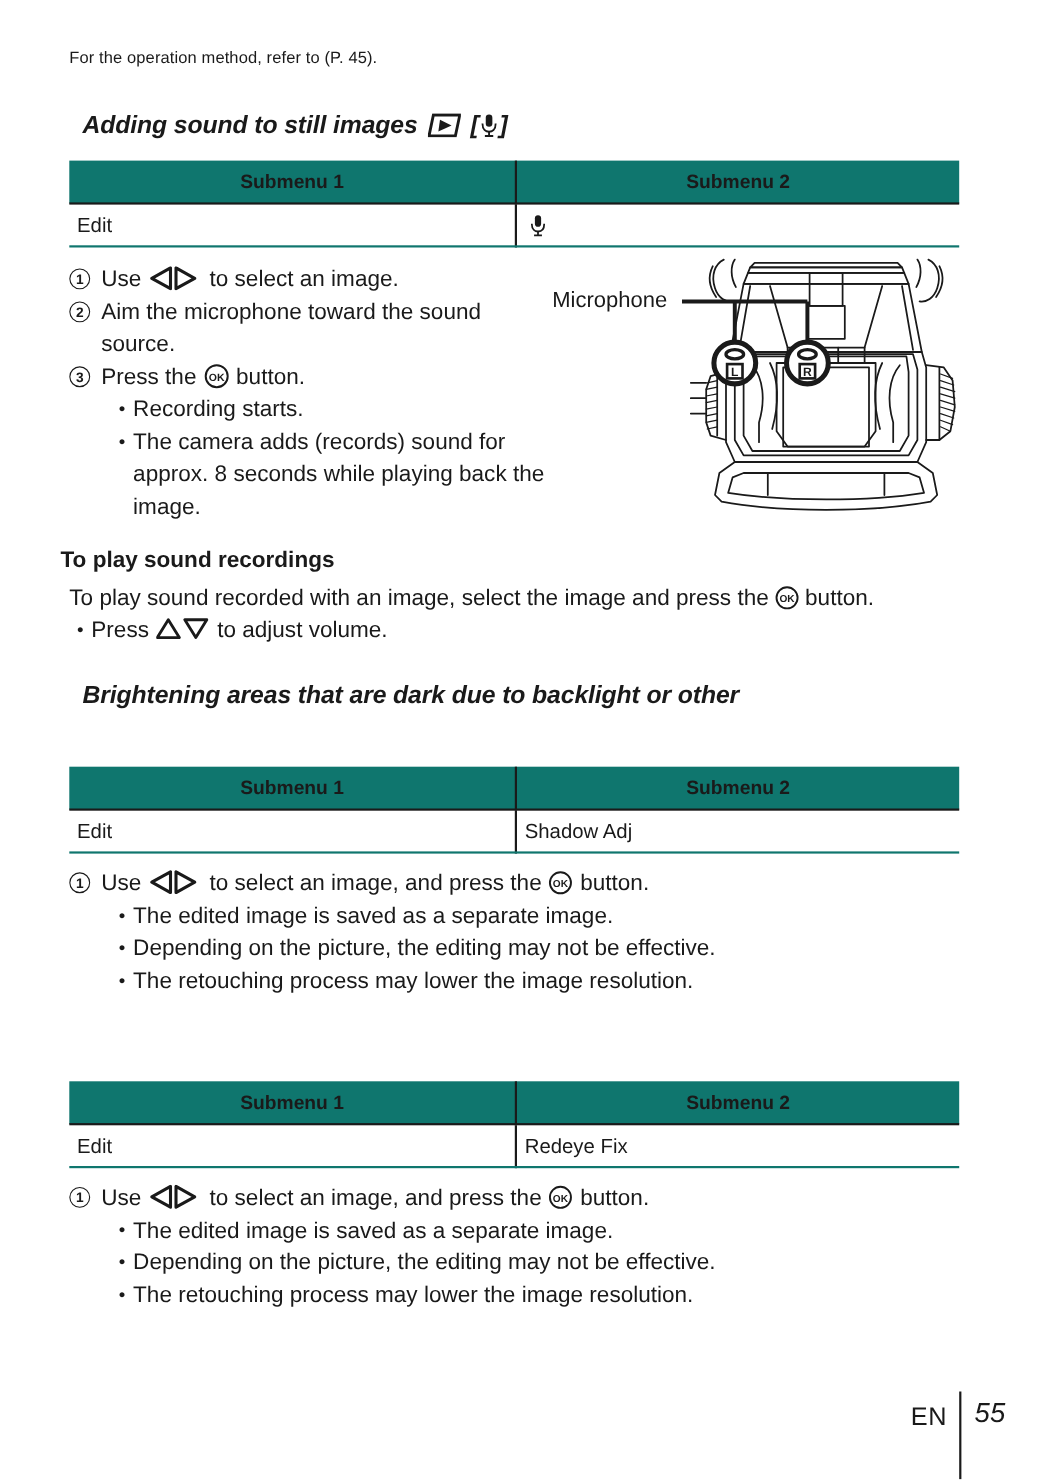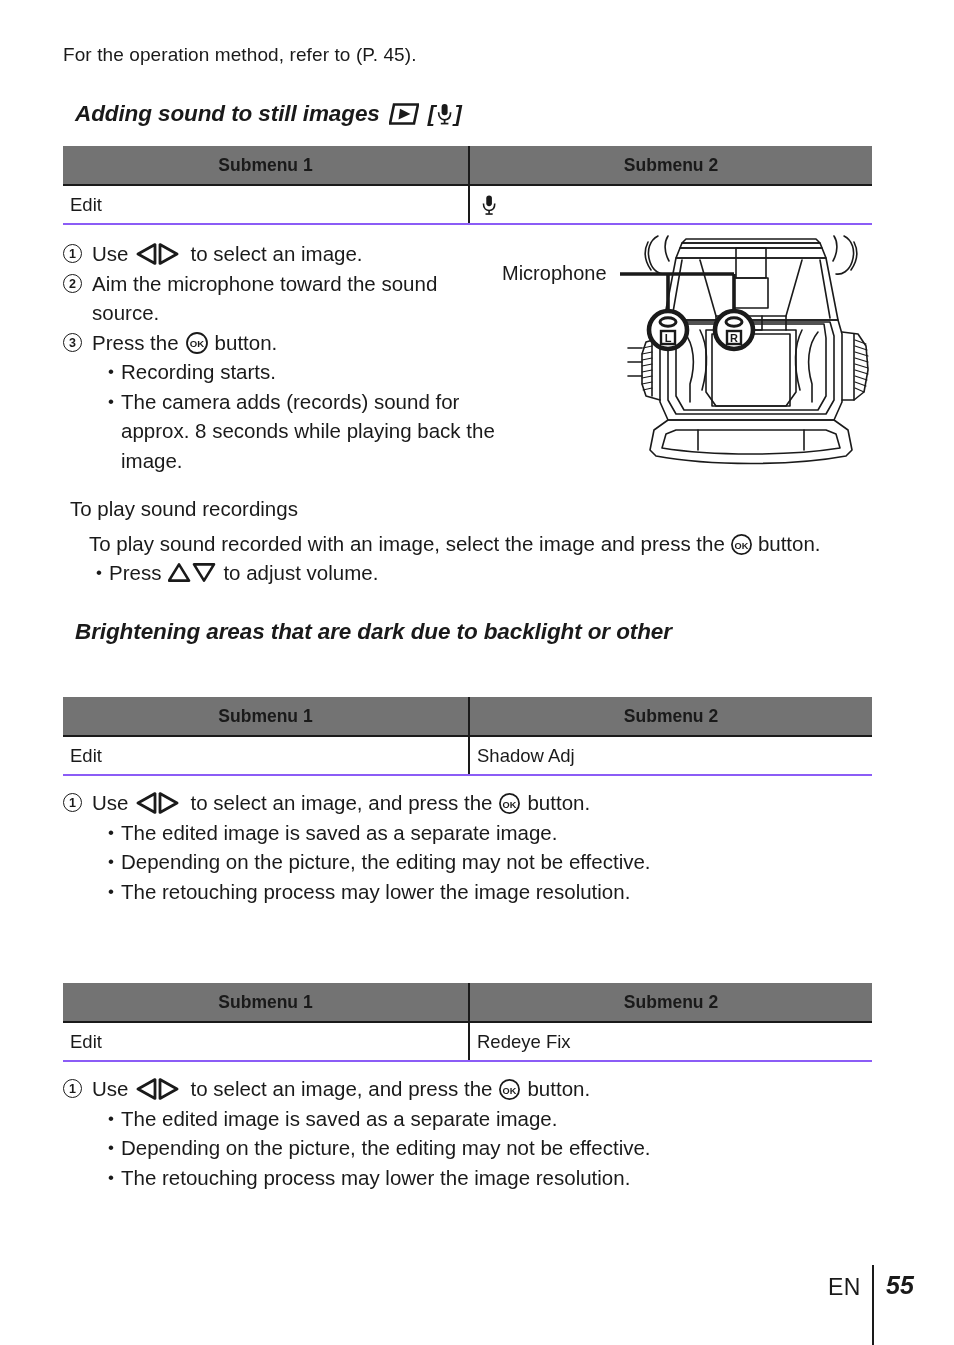--- a/index.html
+++ b/index.html
@@ -17,21 +17,21 @@
     height: 1345px;
     background: #ffffff;
     overflow: hidden;
   }
 
   
   .intro {
     position: absolute;
     left: 63px;
     top: 44px;
-    font-size: 19px;
+    font-size: 15px;
     letter-spacing: .1px;
   }
 
   
   .sec-head {
     position: absolute;
     left: 63px;
     font-style: italic;
     font-weight: bold;
     font-size: 22.5px;
@@ -48,34 +48,34 @@
     width: 809px;
     border-collapse: collapse;
     table-layout: fixed;
   }
   table.submenu th,
   table.submenu td {
     padding: 0;
     margin: 0;
   }
   table.submenu thead th {
-    background: #737373;
+    background: #0f766e;
     height: 38px;
     font-size: 17.5px;
     font-weight: bold;
     text-align: center;
     border-bottom: 2.5px solid #1a1a1a;
     vertical-align: middle;
   }
   table.submenu thead th.c1 { border-right: 2px solid #1a1a1a; width: 405px; }
   table.submenu tbody td {
     height: 37px;
     font-size: 18.5px;
     vertical-align: middle;
-    border-bottom: 2px solid #8b5cf6;
+    border-bottom: 2px solid #0f766e;
     padding-left: 7px;
   }
   table.submenu tbody td.c1 { border-right: 2px solid #1a1a1a; width: 405px; }
 
   
   .steps { position: absolute; }
   .step {
     display: flex;
     align-items: flex-start;
     font-size: 20.5px;
@@ -105,30 +105,29 @@
   .bl .dot {
     flex: 0 0 auto;
     width: 20px;
     text-align: center;
     font-size: 17px;
   }
   .indent-1 { padding-left: 38px; }
 
   .sub-head {
     position: absolute;
-    left: 70px;
-    font-weight: normal;
+    left: 55px;
+    font-weight: bold;
     font-size: 20.5px;
   }
   .para {
     position: absolute;
     left: 63px;
     font-size: 20.5px;
     line-height: 29px;
-    margin-left: 26px;
   }
 
   
   .ico {
     display: inline-block;
     vertical-align: -3px;
   }
   .ico svg { display: block; }
 
   
@@ -145,21 +144,21 @@
     border-left: 2px solid #1a1a1a;
   }
   .footer-en {
     position: absolute;
     font-size: 23px;
     letter-spacing: .5px;
   }
   .footer-pg {
     position: absolute;
     font-size: 25px;
-    font-weight: bold;
+    font-weight: normal;
     font-style: italic;
   }
 </style>
 </head>
 <body>
 
 <div id="page">
 
   <div class="intro">For the operation method, refer to (P. 45).</div>
 

